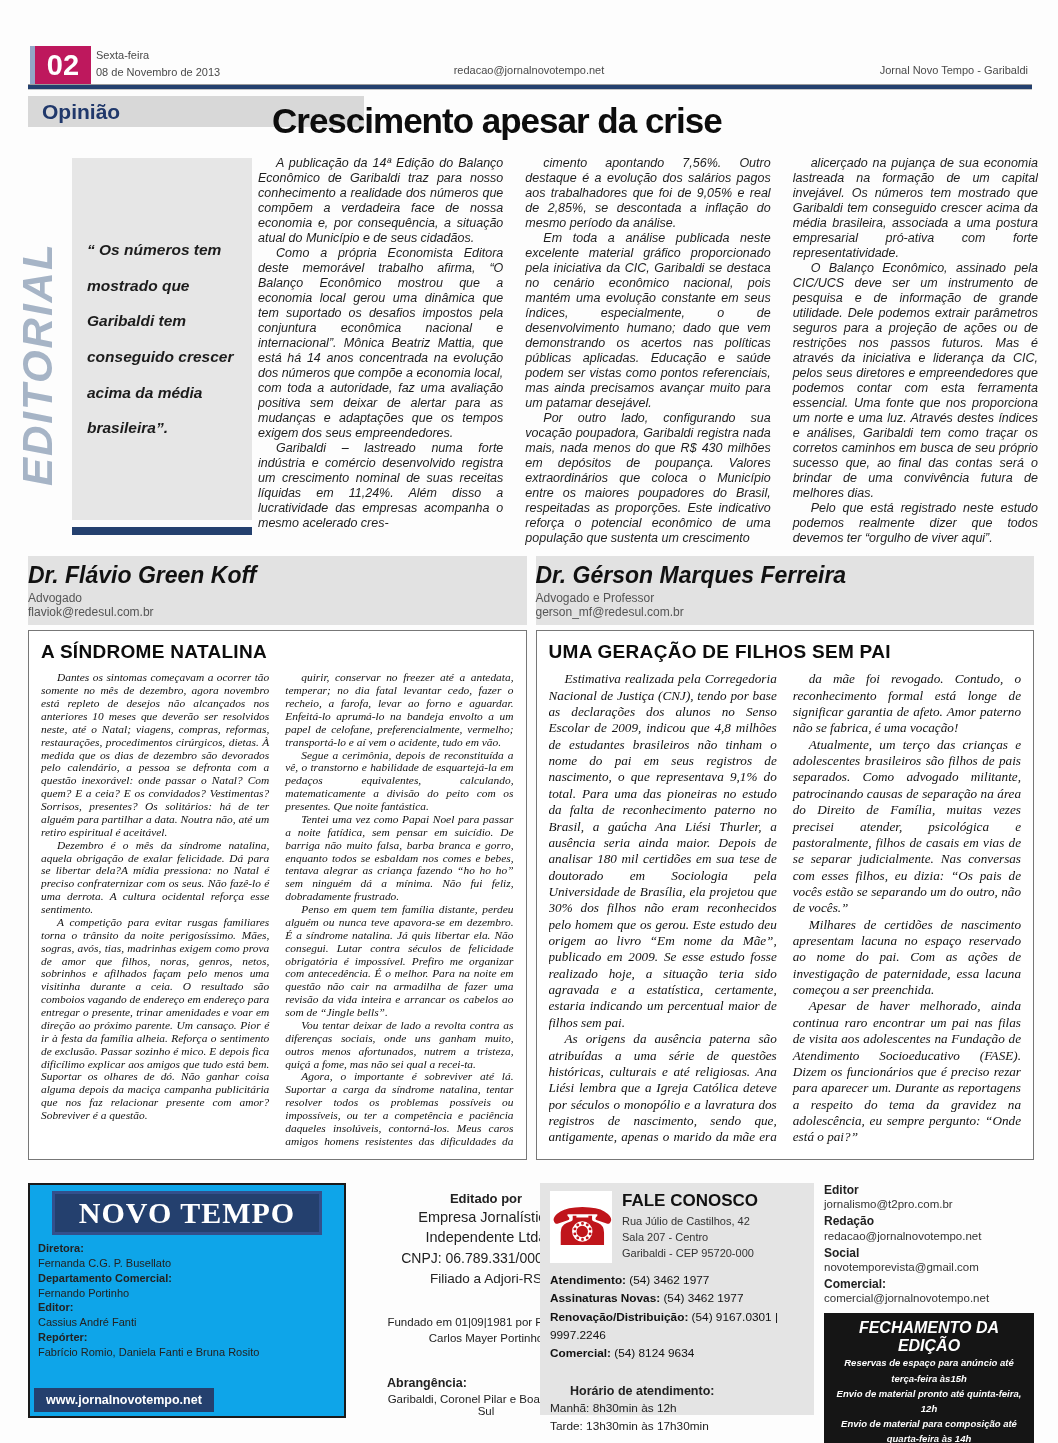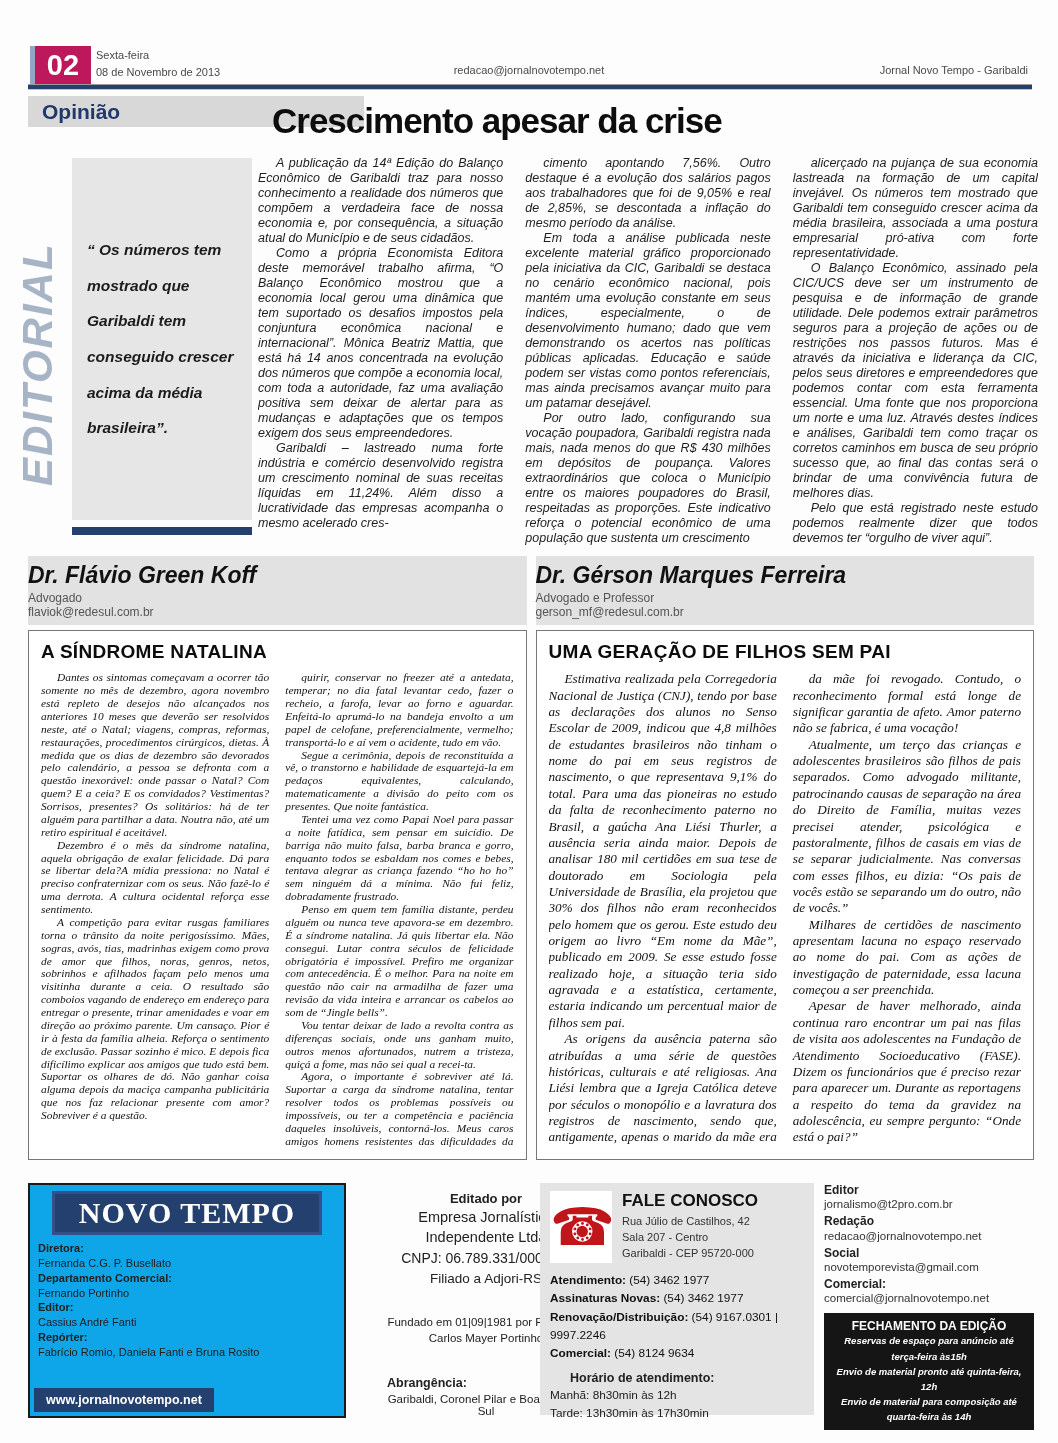--- a/index.html
+++ b/index.html
@@ -71,28 +71,28 @@
   .fc-coverage{font-size:11.5px;margin-top:3px;}
   .f-contact{position:absolute;left:512px;top:0;width:274px;height:232px;background:#e4e4e4;
              box-sizing:border-box;padding:8px 10px;}
   .phone-wrap{display:flex;}
   .phone-icon{width:62px;height:72px;background:#fff;font-size:52px;color:#c0151b;line-height:72px;
               text-align:center;flex:none;}
   .contact-head{margin-left:10px;}
   .contact-title{font-size:17px;font-weight:bold;color:#111;}
   .contact-addr{font-size:11px;line-height:1.45;color:#333;margin-top:3px;}
   .contact-phones{margin-top:8px;font-size:11.8px;line-height:1.55;color:#111;}
-  .contact-hours-label{font-weight:bold;font-size:12.5px;margin-top:9px;padding-left:20px;}
+  .contact-hours-label{font-weight:bold;font-size:12.5px;margin-top:22px;padding-left:20px;}
   .contact-hours{font-size:11.8px;line-height:1.5;margin-top:2px;}
   .f-right{position:absolute;left:796px;top:0;width:210px;}
   .fr-item{margin-bottom:2px;}
   .fr-item b{font-size:12px;display:block;line-height:1.2;}
   .fr-item span{font-size:11.5px;color:#333;display:block;line-height:1.3;}
   .f-closing{margin-top:7px;background:#151515;color:#fff;text-align:center;padding:6px 8px;}
-  .f-closing-title{font-weight:bold;font-size:12px;}
+  .f-closing-title{font-weight:bold;font-style:italic;font-size:16px;}
   .f-closing-line{font-style:italic;font-weight:bold;font-size:9.5px;line-height:1.6;}
 </style>
 </head>
 <body>
 
 <div class="page">
 
   <div class="pagenum">02</div>
   <div class="dateblock">
     <div>Sexta-feira</div>

